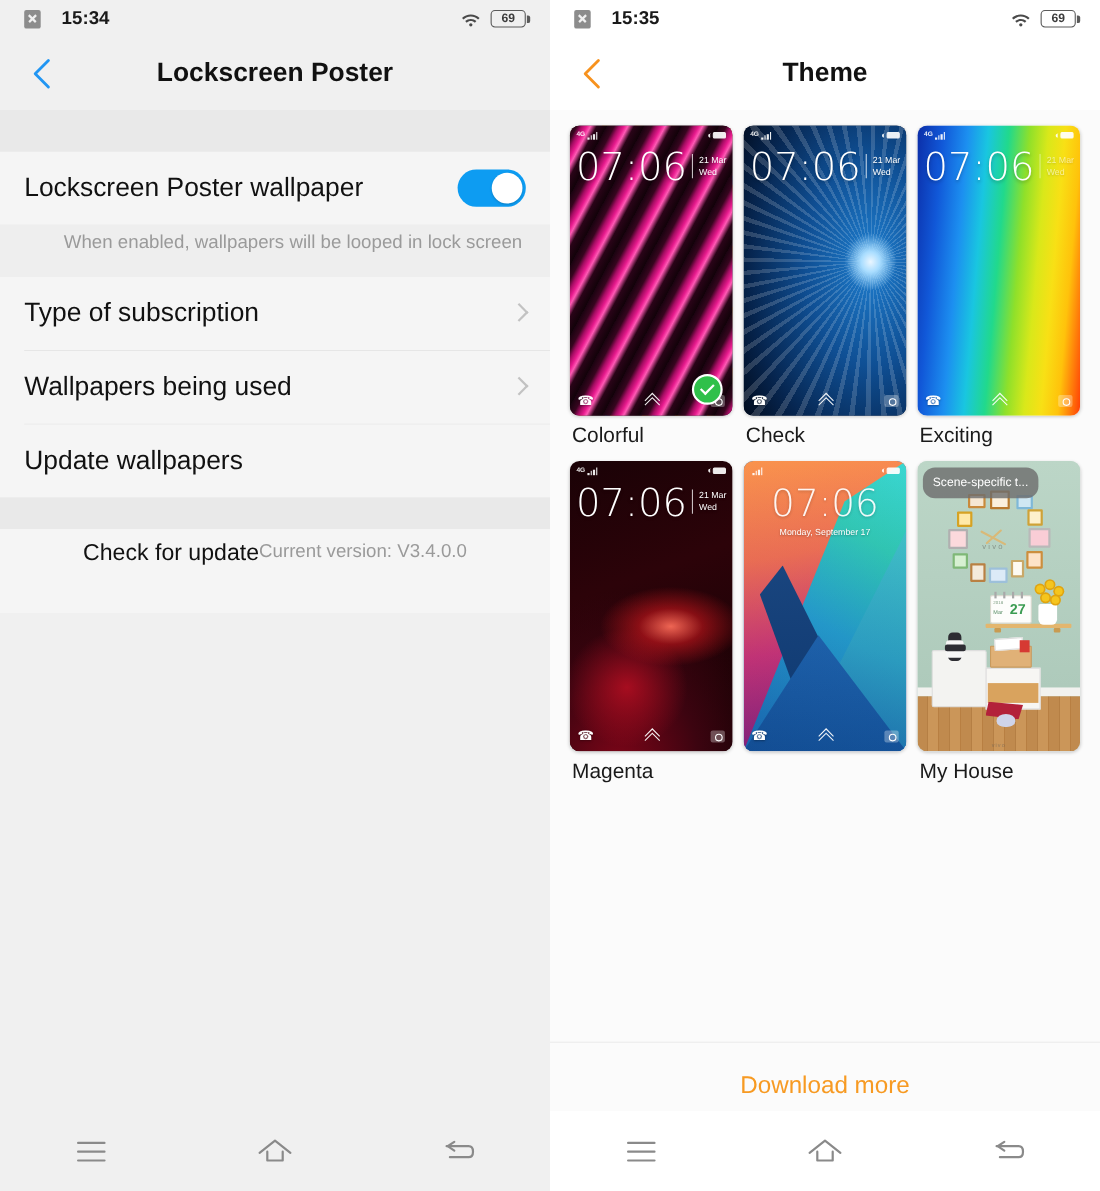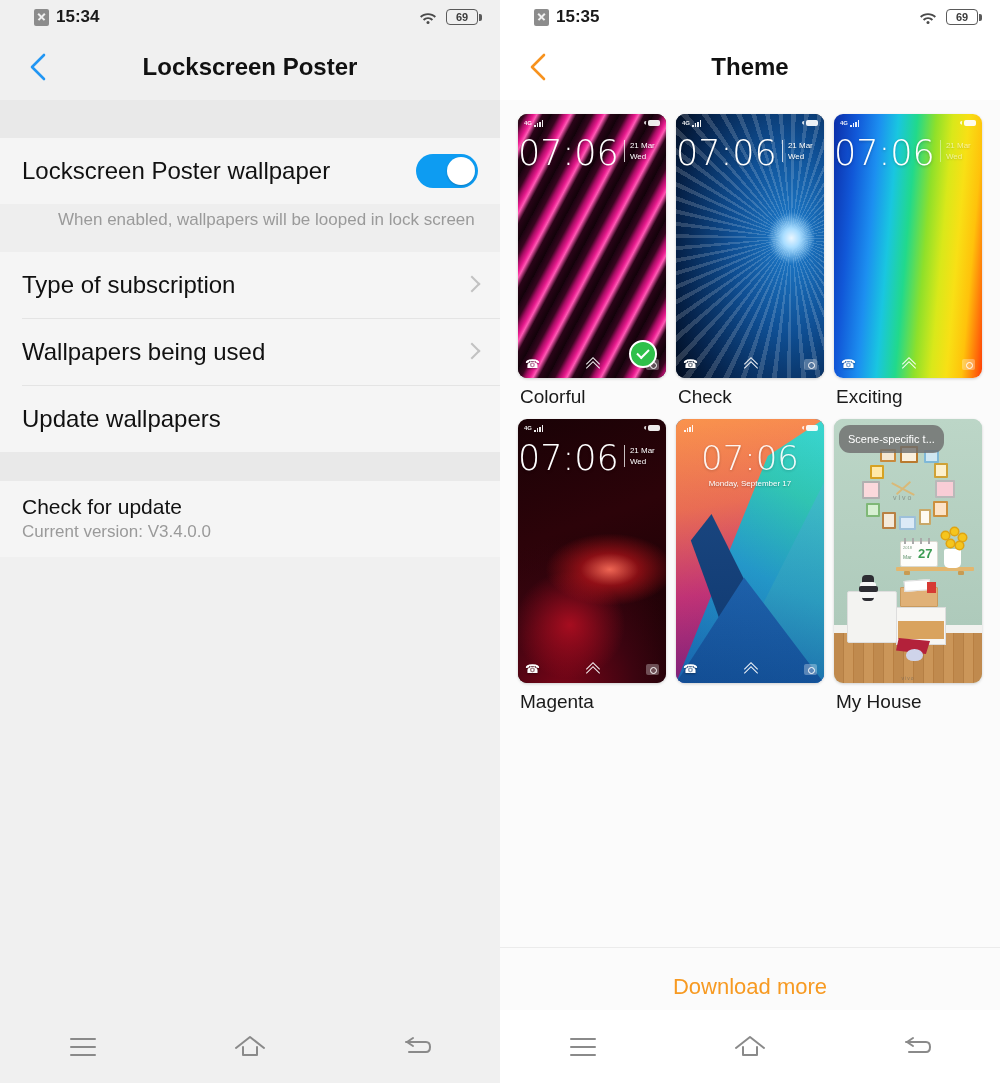--- a/index.html
+++ b/index.html
@@ -16,21 +16,21 @@
   .panel.left  { background: #f0f0f0; }
   .panel.right { background: #ffffff; }
 
   
   .statusbar {
     height: 34px; flex: 0 0 34px;
     display: flex; align-items: center;
     padding: 0 22px;
     font-size: 17px; font-weight: bold; color: #1a1a1a;
   }
-  .sb-left { display: flex; align-items: center; gap: 7px; margin-left: 12px; }
+  .sb-left { display: flex; align-items: center; gap: 19px; }
   .sb-spacer { flex: 1; }
   .sb-right { display: flex; align-items: center; gap: 8px; }
   .sim-icon {
     width: 15px; height: 17px; background: #8c8c8c;
     border-radius: 2px; position: relative;
   }
   .sim-icon::before, .sim-icon::after {
     content: ""; position: absolute; left: 3px; top: 4px;
     width: 9px; height: 1.6px; background: #f0f0f0;
   }
@@ -96,21 +96,21 @@
   
   .toggle {
     width: 62px; height: 34px; border-radius: 17px; background: #0d9cf2;
     position: relative; flex: 0 0 62px; cursor: pointer;
   }
   .toggle .knob {
     position: absolute; top: 3px; right: 3px;
     width: 28px; height: 28px; border-radius: 50%; background: #ffffff;
     box-shadow: 0 1px 2px rgba(0,0,0,.2);
   }
-  .row.two-line { flex-direction: column; align-items: flex-start; justify-content: center; min-height: 76px; padding-top: 10px; padding-bottom: 12px; }
+  .row.two-line { flex-direction: row; align-items: flex-start; justify-content: center; min-height: 76px; padding-top: 10px; padding-bottom: 12px; }
   .row.two-line .row-label { font-size: 21px; color: #111; flex: none; margin-bottom: 3px; }
   .row.two-line .row-caption { font-size: 17px; color: #9a9a9a; }
 
   
   .theme-body { flex: 1; display: flex; flex-direction: column; background: #fbfbfb; }
   .theme-grid {
     display: grid;
     grid-template-columns: repeat(3, 148px);
     justify-content: center;
     column-gap: 10px;
@@ -133,21 +133,21 @@
   .bars { display: inline-flex; align-items: flex-end; gap: 1px; height: 7px; margin-left: 2px; }
   .bars i { width: 1.5px; background: currentColor; display: block; }
   .bars i:nth-child(1) { height: 2px; }
   .bars i:nth-child(2) { height: 3.5px; }
   .bars i:nth-child(3) { height: 5px; }
   .bars i:nth-child(4) { height: 6.5px; }
   .mini-wifi { font-size: 8px; line-height: 1; }
   .mini-batt { width: 12px; height: 6px; border: 1px solid currentColor; border-radius: 1.5px; background: currentColor; }
   .thumb-clock {
     position: absolute; top: 22px; left: 0; right: 0;
-    display: flex; align-items: flex-start; justify-content: flex-start;
+    display: flex; align-items: flex-start; justify-content: center;
     color: #fff;
   }
   .thumb-clock .tm {
     font-size: 35px; font-weight: 300; letter-spacing: 0px;
     line-height: 1; text-shadow: 0 1px 3px rgba(0,0,0,.25);
     font-family: "DejaVu Sans", sans-serif;
   }
   .thumb-clock .dt {
     font-size: 8px; line-height: 11px; margin-left: 5px; margin-top: 4px;
     border-left: 1px solid rgba(255,255,255,.75); padding-left: 5px;

